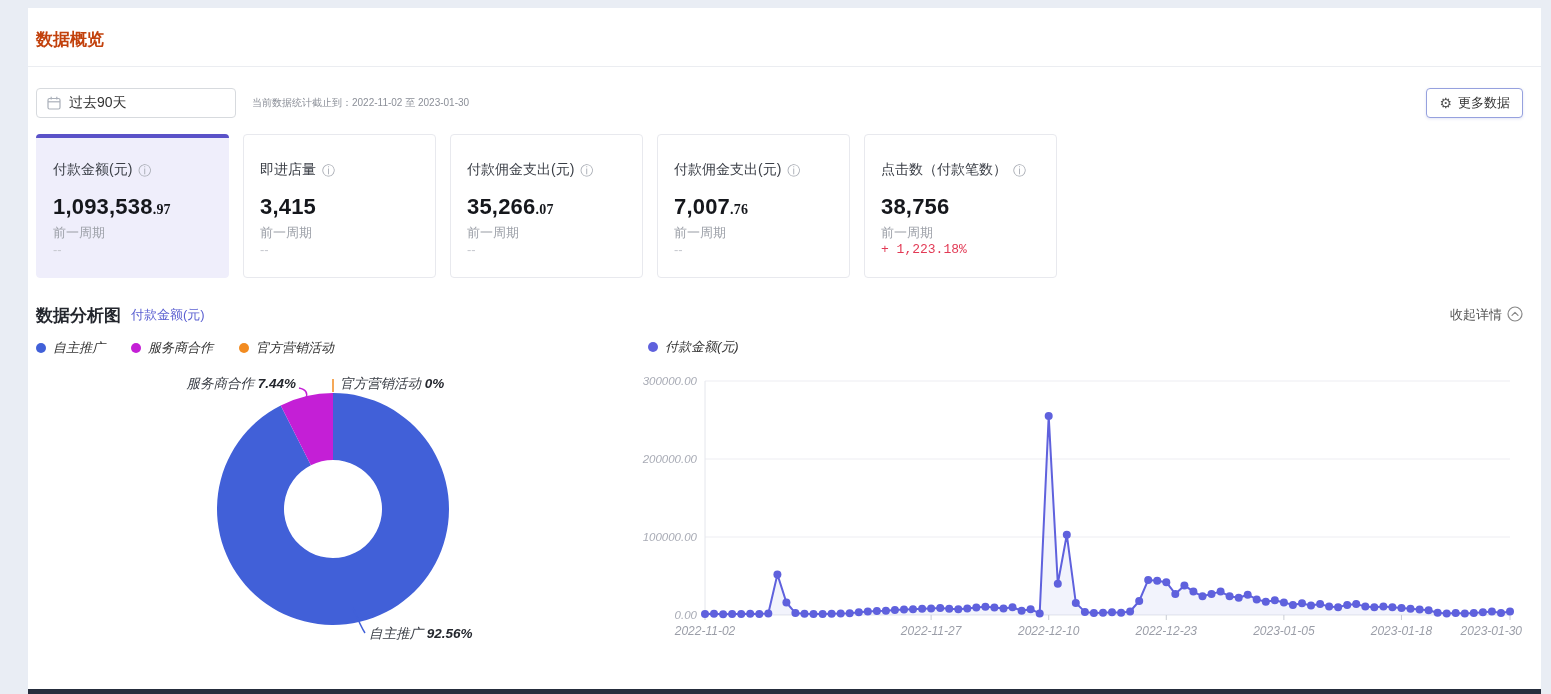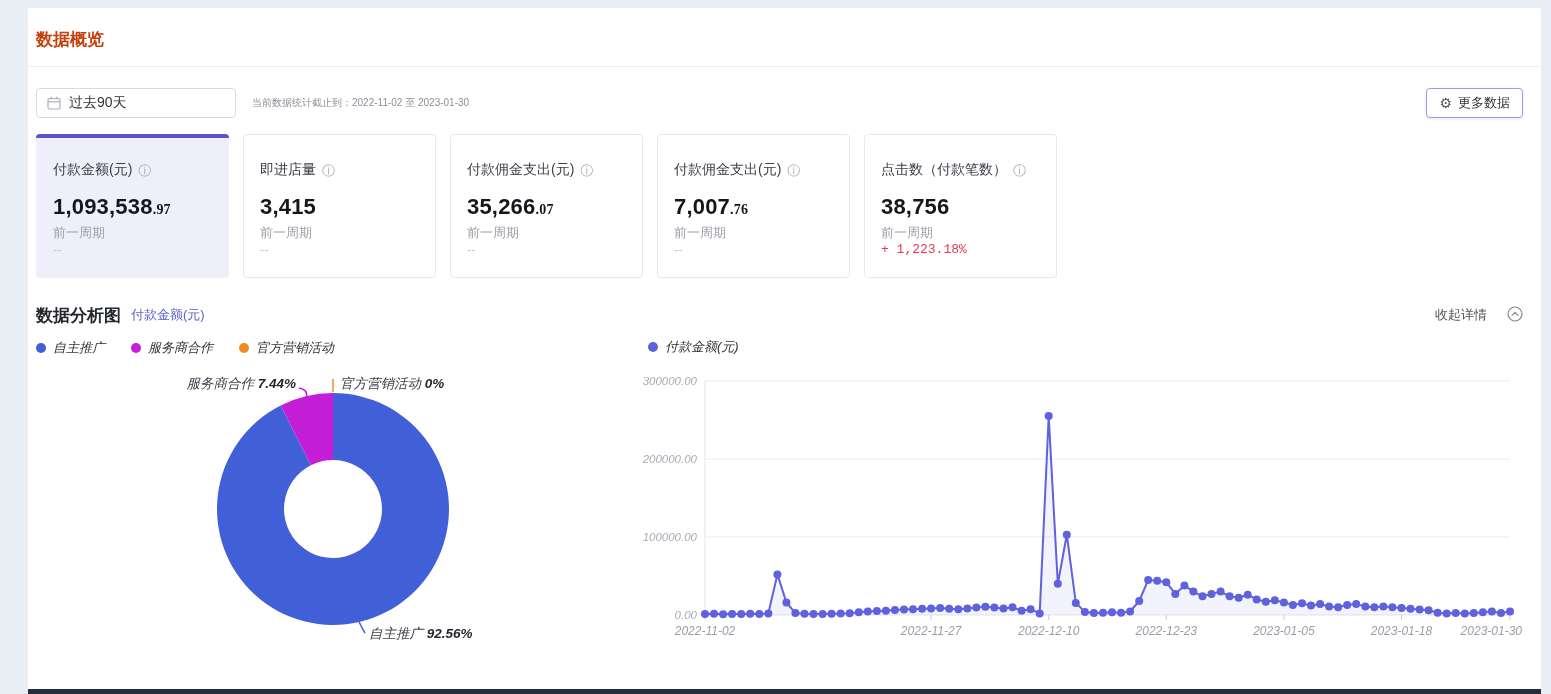--- a/index.html
+++ b/index.html
@@ -58,21 +58,21 @@
     position:absolute;left:16px;right:16px;bottom:20px;
     display:flex;justify-content:flex-end;font-size:13px;color:#9da1a9;flex-direction:column;
   }
   .prev-value{color:#c6c9cf;}
   .prev-value.up{color:var(--red);font-family:Liberation Mono, monospace;}
 
   
   .section-row{display:flex;align-items:center;margin:27px 18px 0 8px;height:20px;}
   .section-title{font-size:17px;font-weight:bold;color:#24272e;}
   .metric-link{margin-left:10px;font-size:13px;color:var(--link);cursor:pointer;}
-  .collapse{margin-left:auto;font-size:13px;color:#555;display:flex;align-items:center;gap:20px;cursor:pointer;}
+  .collapse{margin-left:auto;font-size:13px;color:#555;display:flex;align-items:center;gap:5px;cursor:pointer;}
 
   .charts{position:relative;height:356px;font-style:italic;}
   .legend-left{position:absolute;left:8px;top:14px;display:flex;gap:26px;font-size:13px;color:#333;}
   .legend-item{display:flex;align-items:center;gap:7px;cursor:pointer;}
   .dot{width:10px;height:10px;border-radius:50%;background:#888;}
   .legend-right{position:absolute;left:620px;top:13px;display:flex;font-size:13px;color:#333;}
   #pieChart{position:absolute;left:0;top:36px;}
   #lineChart{position:absolute;left:613px;top:36px;}
 </style>
 </head>

